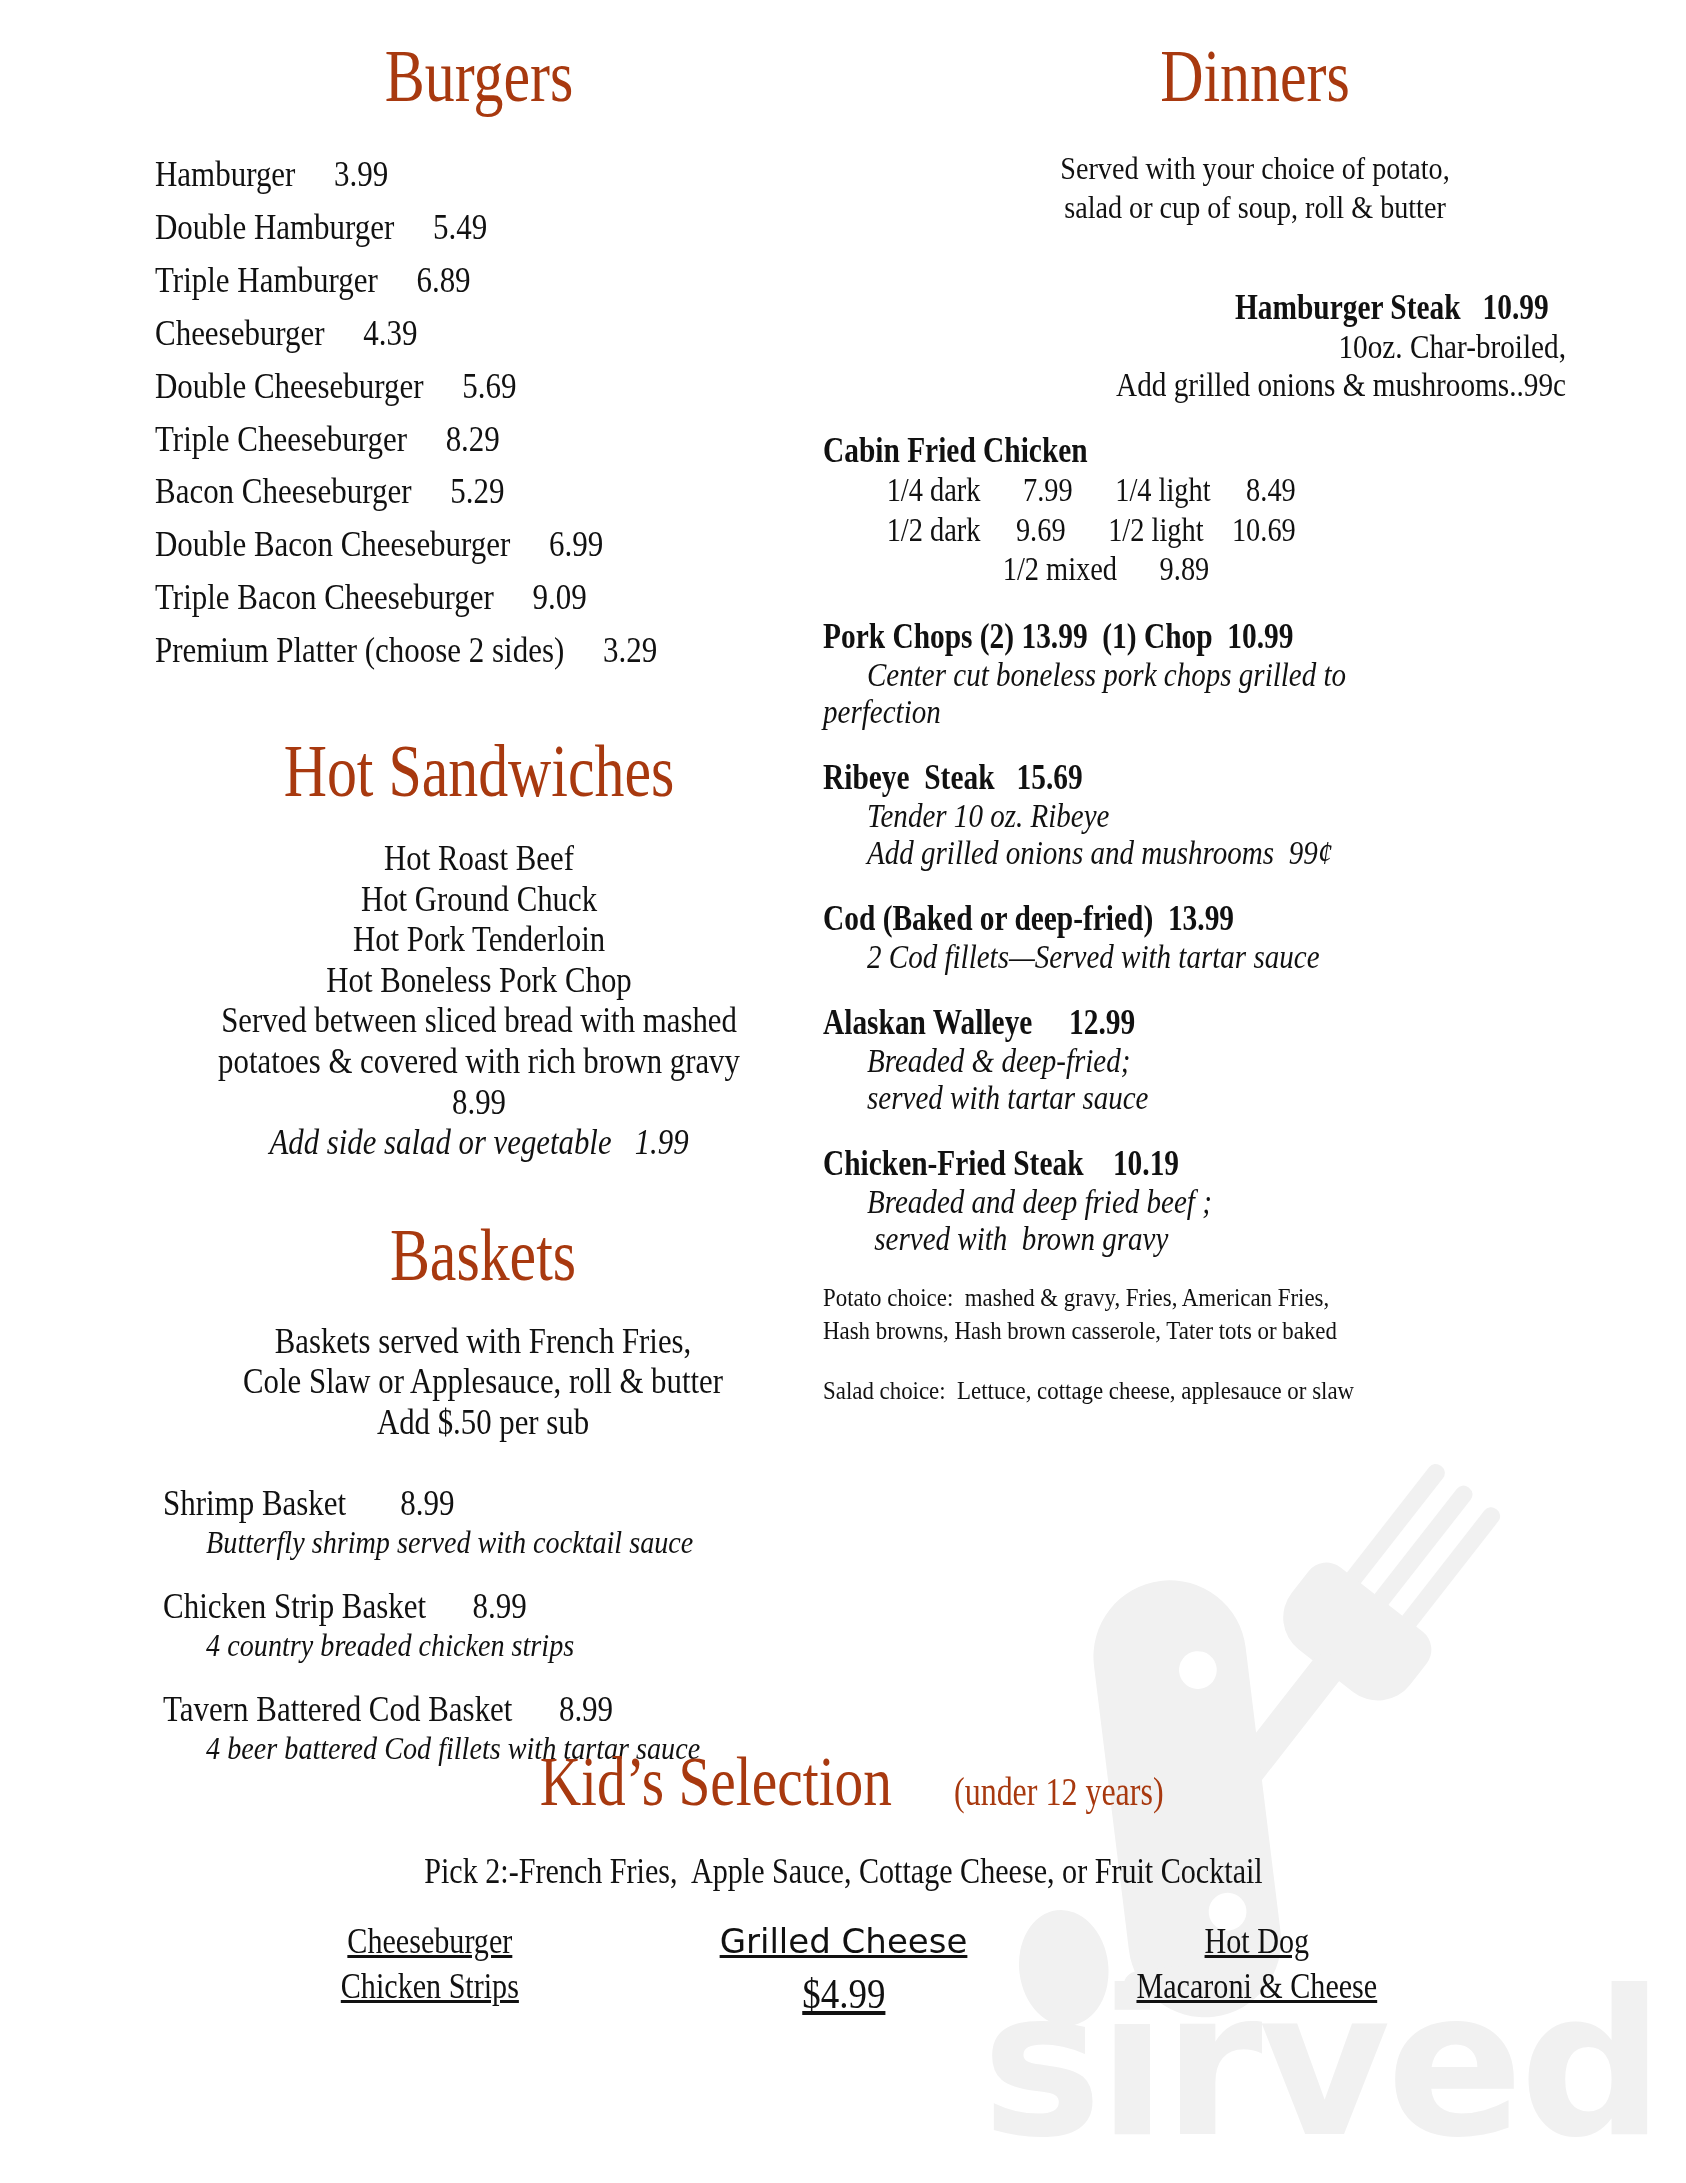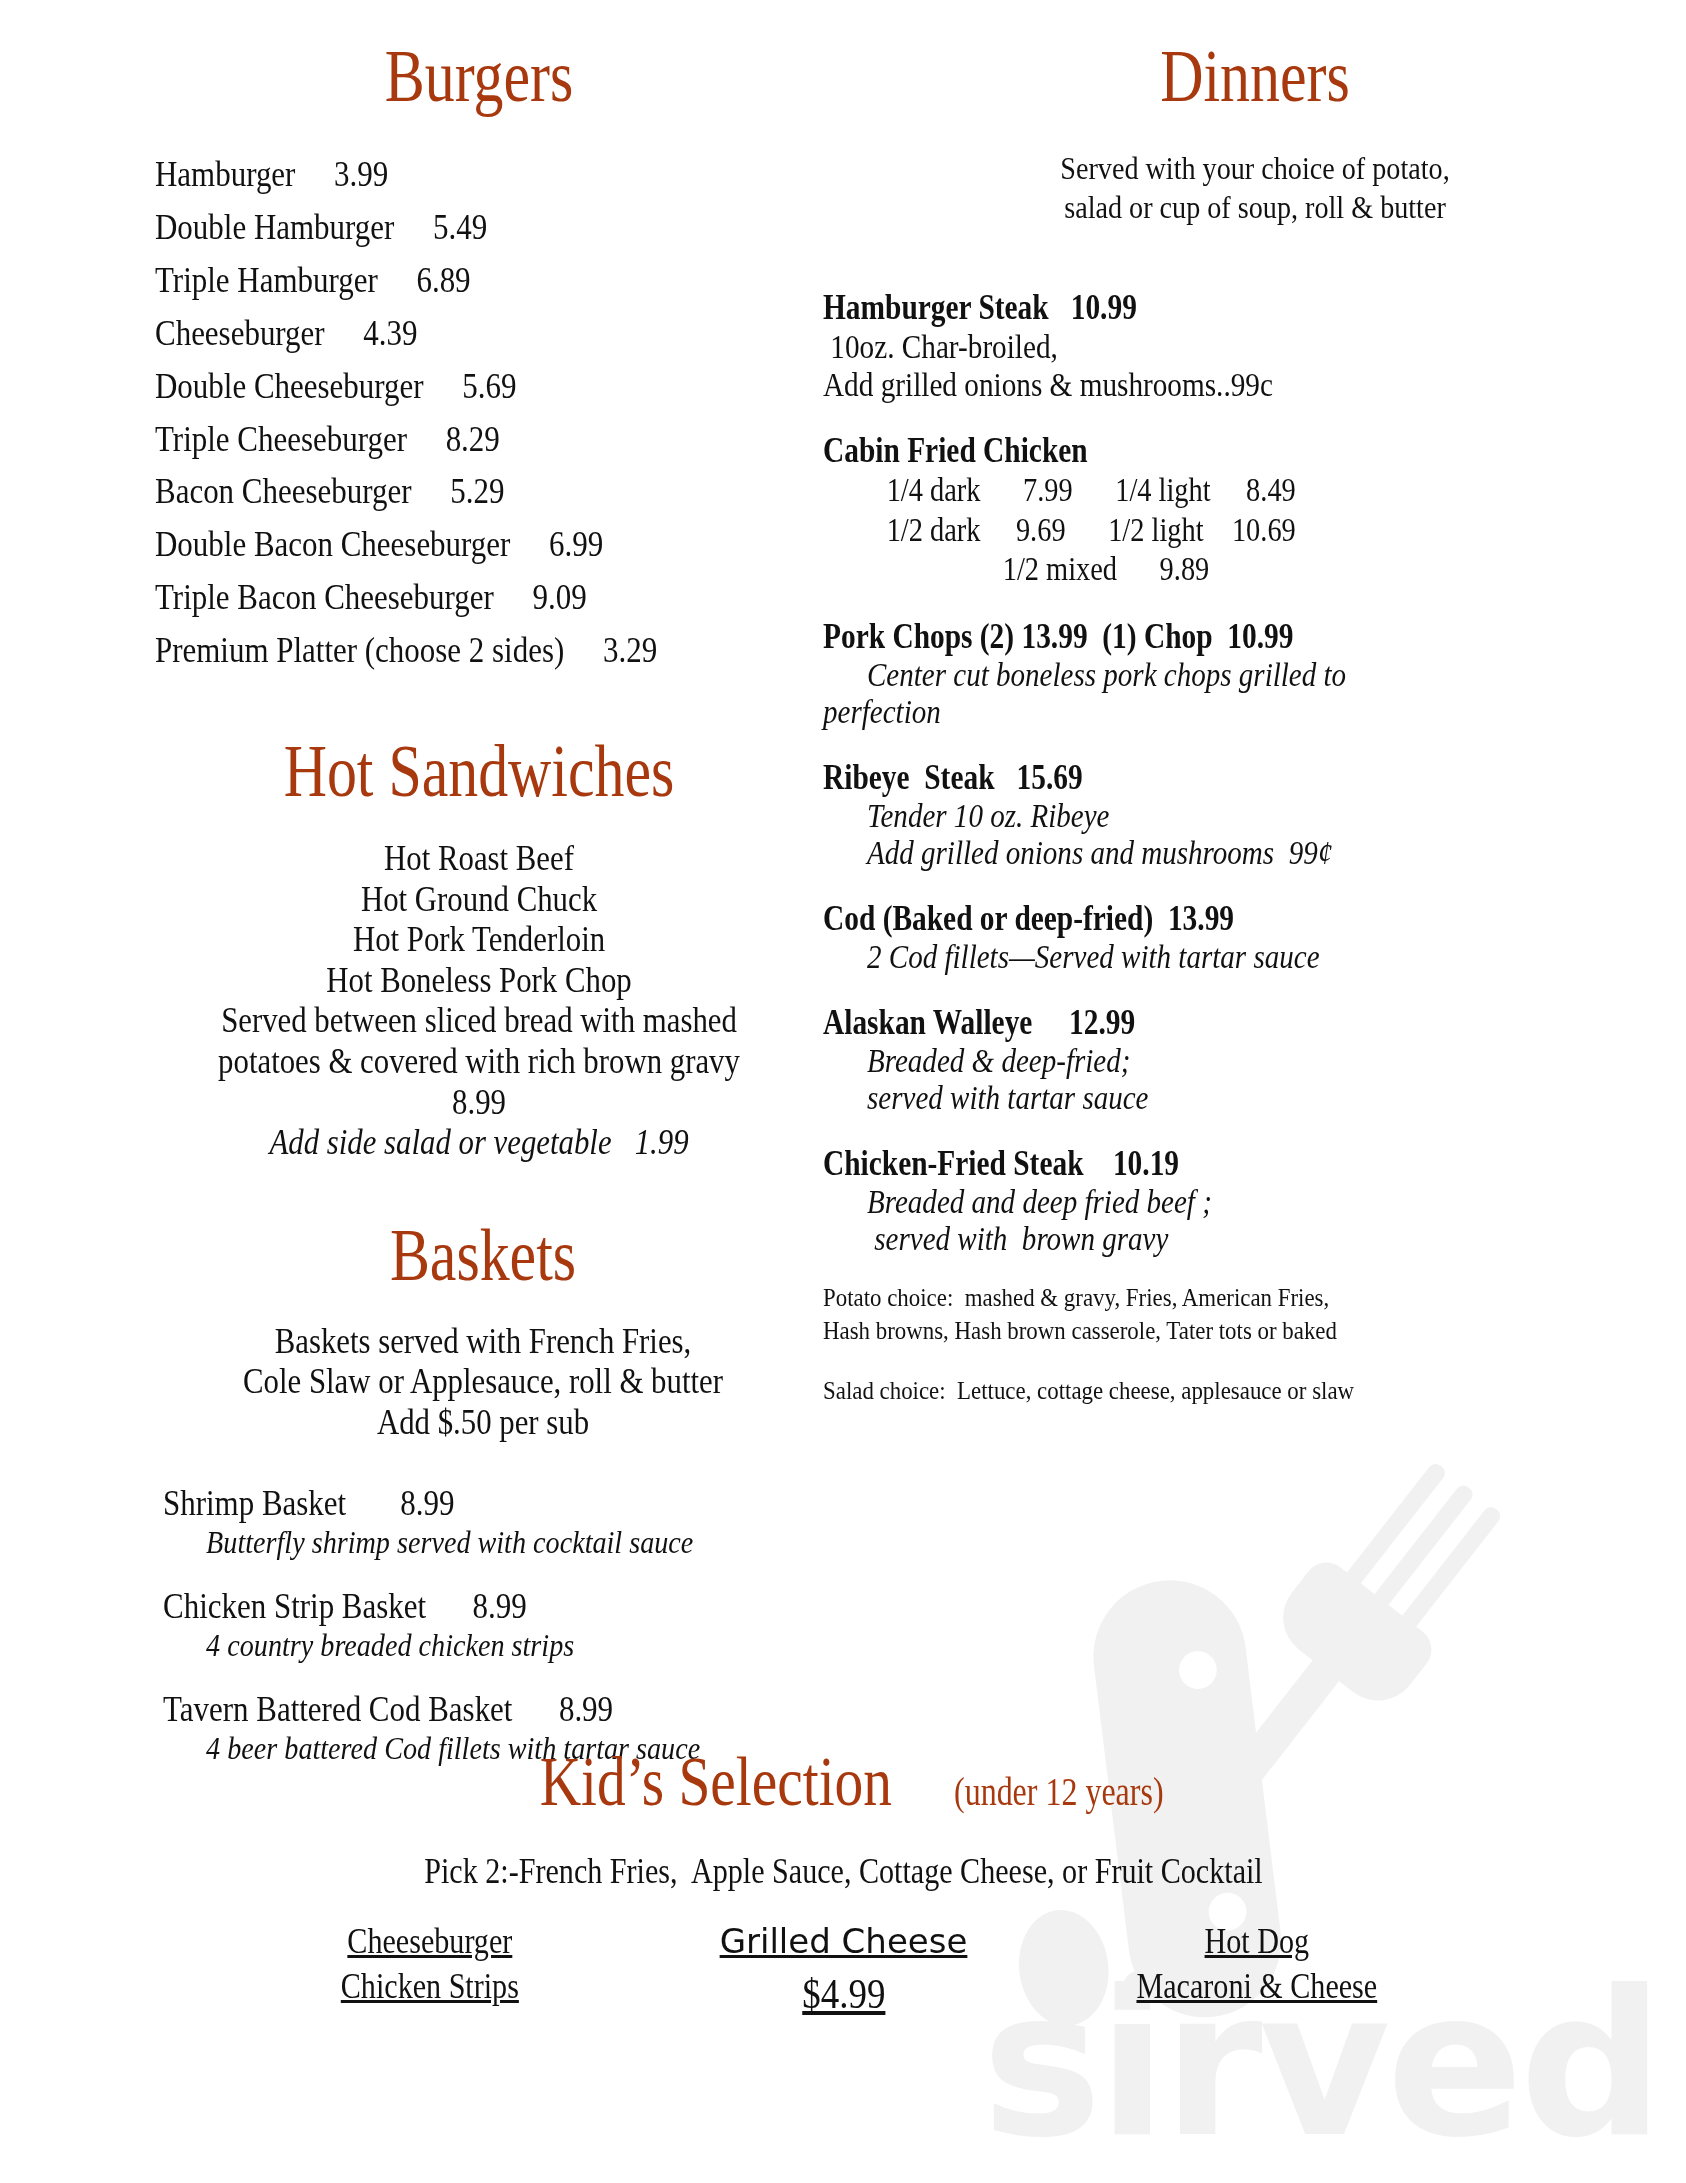--- a/index.html
+++ b/index.html
@@ -304,21 +304,21 @@
 
     <div class="col-right">
 
       <div class="section-head h-dinners">Dinners</div>
 
       <div class="dinner-intro">
         <div class="ln">Served with your choice of potato,</div>
         <div class="ln">salad or cup of soup, roll &amp; butter</div>
       </div>
 
-      <div class="dinner-item" style="margin-top:61px;">
+      <div class="dinner-item" style="margin-top:61px;text-align:right;">
         <div class="dinner-name">Hamburger Steak   10.99</div>
         <div class="dinner-sub"> 10oz. Char-broiled,</div>
         <div class="dinner-sub">Add grilled onions &amp; mushrooms..99c</div>
       </div>
 
       <div class="dinner-item">
         <div class="dinner-name">Cabin Fried Chicken</div>
         <div class="chicken-grid">
           <div class="grow">1/4 dark      7.99      1/4 light     8.49</div>
           <div class="grow">1/2 dark     9.69      1/2 light    10.69</div>

